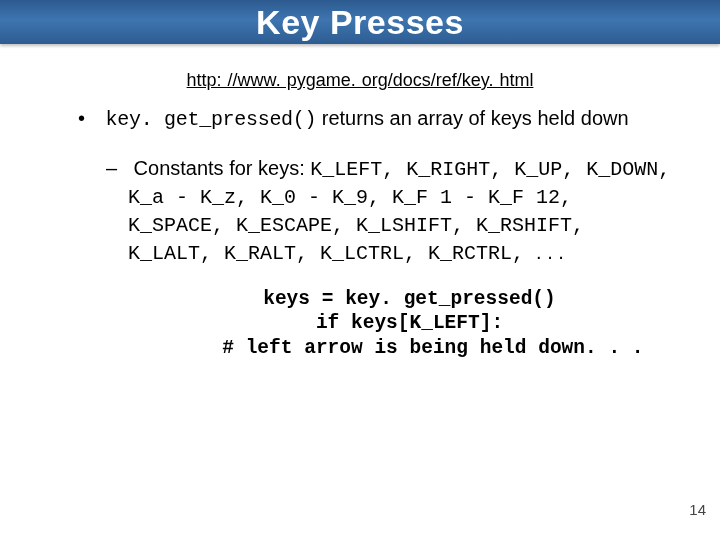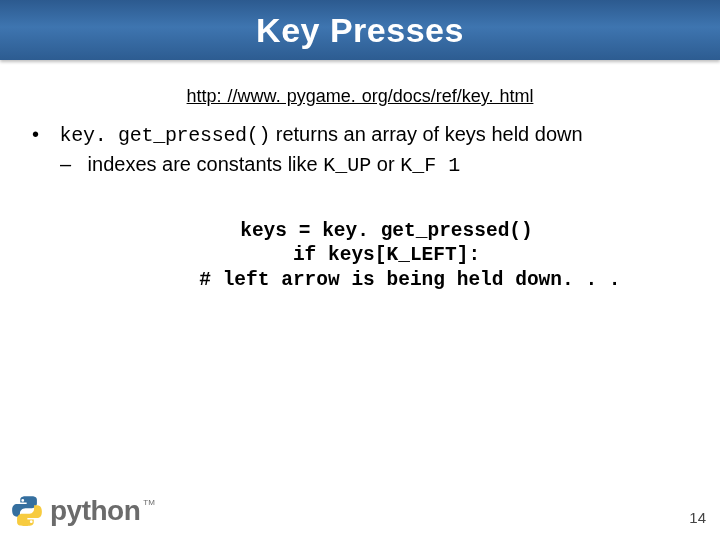--- a/index.html
+++ b/index.html
@@ -12,21 +12,21 @@
     overflow: hidden;
   }
   .slide {
     position: relative;
     width: 720px;
     height: 540px;
     background: #fff;
   }
   .title-bar {
     width: 100%;
-    height: 60px;
+    height: 44px;
     background: linear-gradient(to bottom, #2c5a8f 0%, #3e75b0 45%, #2d5c91 100%);
     display: flex;
     align-items: center;
     justify-content: center;
     box-shadow: 0 2px 3px rgba(0,0,0,0.25);
   }
   .title-bar h1 {
     margin: 0;
     color: #fff;
     font-size: 34px;
@@ -37,20 +37,21 @@
     text-align: center;
     margin-top: 26px;
     font-size: 18px;
     text-decoration: underline;
     word-spacing: 1px;
   }
   .body {
     padding: 14px 41px 0 34px;
     font-size: 20px;
     line-height: 1.35;
+    margin-left: 46px;
   }
   ul.top {
     list-style: none;
     padding: 0;
     margin: 0;
   }
   ul.top > li::before {
     content: "•";
     display: inline-block;
     width: 22px;
@@ -81,21 +82,21 @@
     font-size: 19.5px;
     line-height: 1.25;
     margin-left: 60px;
     margin-top: 20px;
     white-space: pre;
     text-align: center;
   }
   .pagenum {
     position: absolute;
     right: 14px;
-    bottom: 14px;
+    bottom: 22px;
     font-size: 15px;
     color: #444;
   }
   .logo {
     position: absolute;
     left: 10px;
     bottom: 12px;
     display: flex;
     align-items: center;
     gap: 6px;
@@ -125,37 +126,31 @@
     <h1>Key Presses</h1>
   </div>
 
   <div class="doc-link">http: //www. pygame. org/docs/ref/key. html</div>
 
   <div class="body">
     <ul class="top">
       <li>
         <span class="mono clip">key. get_pressed()</span><span> returns an array of keys held down</span>
         <ul class="sub">
+        </ul>
+        <div class="gap"></div>
+        <ul class="sub">
           <li>
-            <span>indexes are constants like </span><span class="mono">K_UP</span><span> or </span><span class="mono">K_F 1</span>
+            <span>Constants for keys: </span><span class="mono">K_LEFT, K_RIGHT, K_UP, K_DOWN, K_a - K_z, K_0 - K_9, K_F 1 - K_F 12, K_SPACE, K_ESCAPE, K_LSHIFT, K_RSHIFT, K_LALT, K_RALT, K_LCTRL, K_RCTRL, </span><span>. . .</span>
           </li>
         </ul>
-        <div class="gap"></div>
       </li>
     </ul>
 
     <div class="codeblock">keys = key. get_pressed()
 if keys[K_LEFT]:
     # left arrow is being held down. . .</div>
   </div>
 
   <div class="pagenum">14</div>
 
-  <div class="logo">
-    <svg class="py-icon" viewBox="0 0 48 48">
-      <path fill="#356F9F" d="M23.5 3c-5 0-9 .7-9 5v4h9v2H10c-4 0-7 2.5-7 9s3 9 7 9h4v-5c0-4 3.5-7 8-7h9c3.8 0 7-3 7-7V8c0-4.3-4-5-9-5h-5.5zM18 7a2 2 0 1 1 0 4 2 2 0 0 1 0-4z"></path>
-      <path fill="#F7CB3F" d="M24.5 45c5 0 9-.7 9-5v-4h-9v-2H38c4 0 7-2.5 7-9s-3-9-7-9h-4v5c0 4-3.5 7-8 7h-9c-3.8 0-7 3-7 7v5c0 4.3 4 5 9 5h5.5zM30 41a2 2 0 1 1 0-4 2 2 0 0 1 0 4z"></path>
-    </svg>
-    <span class="logo-text">python</span>
-    <span class="tm">TM</span>
-  </div>
 
 </div>
 
 </body></html>

